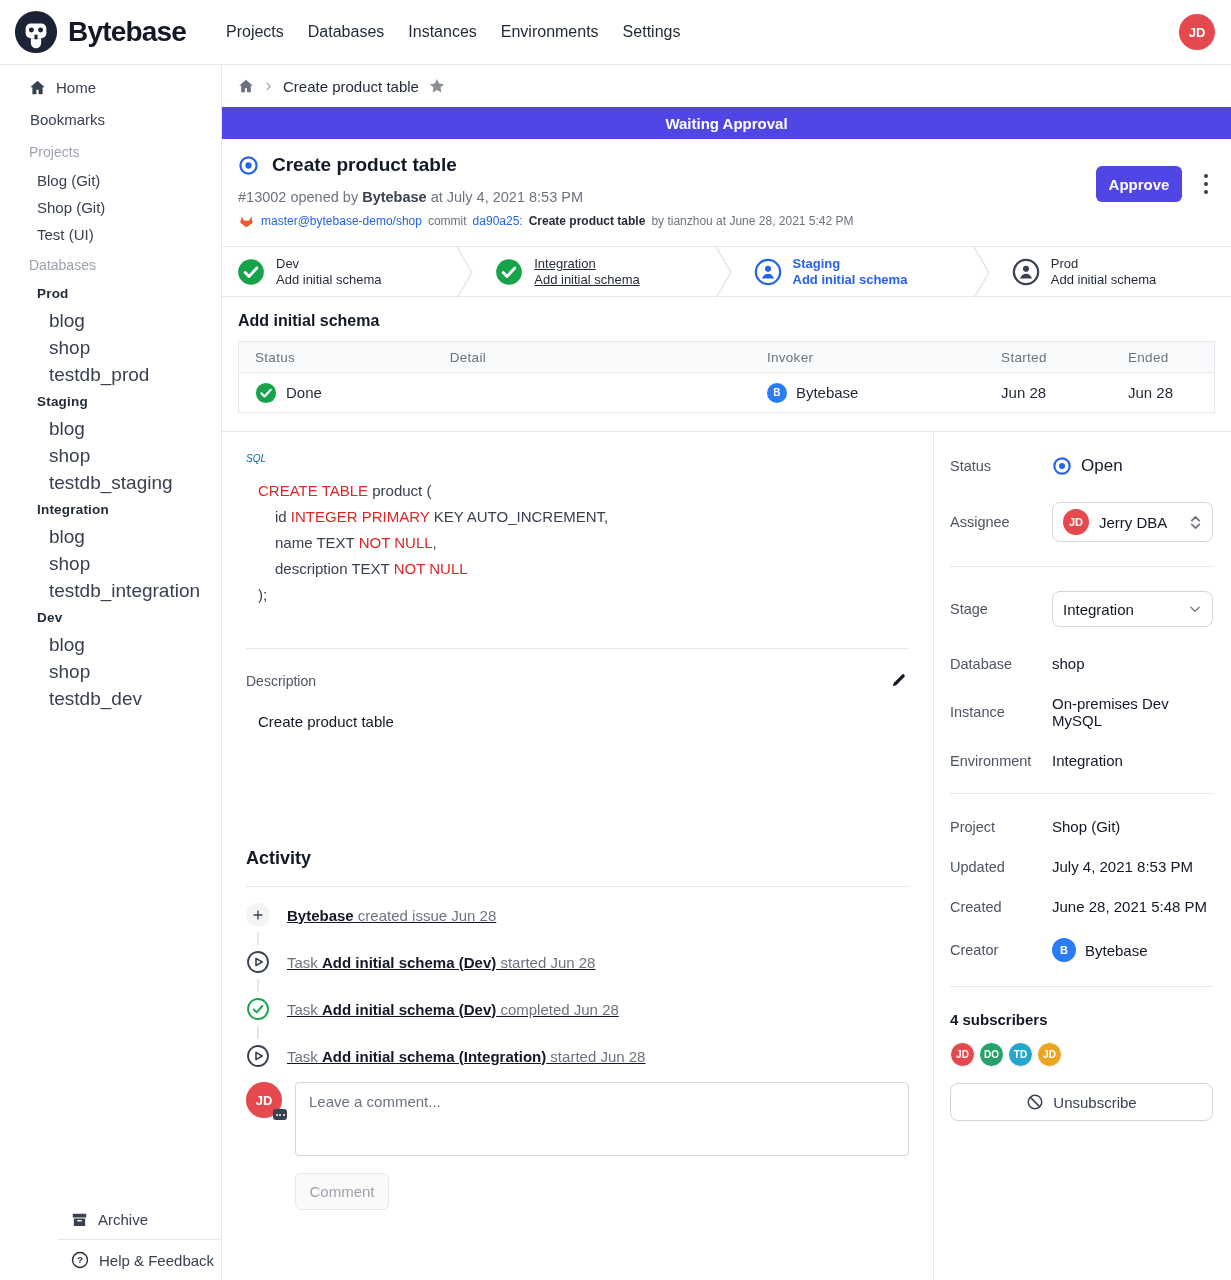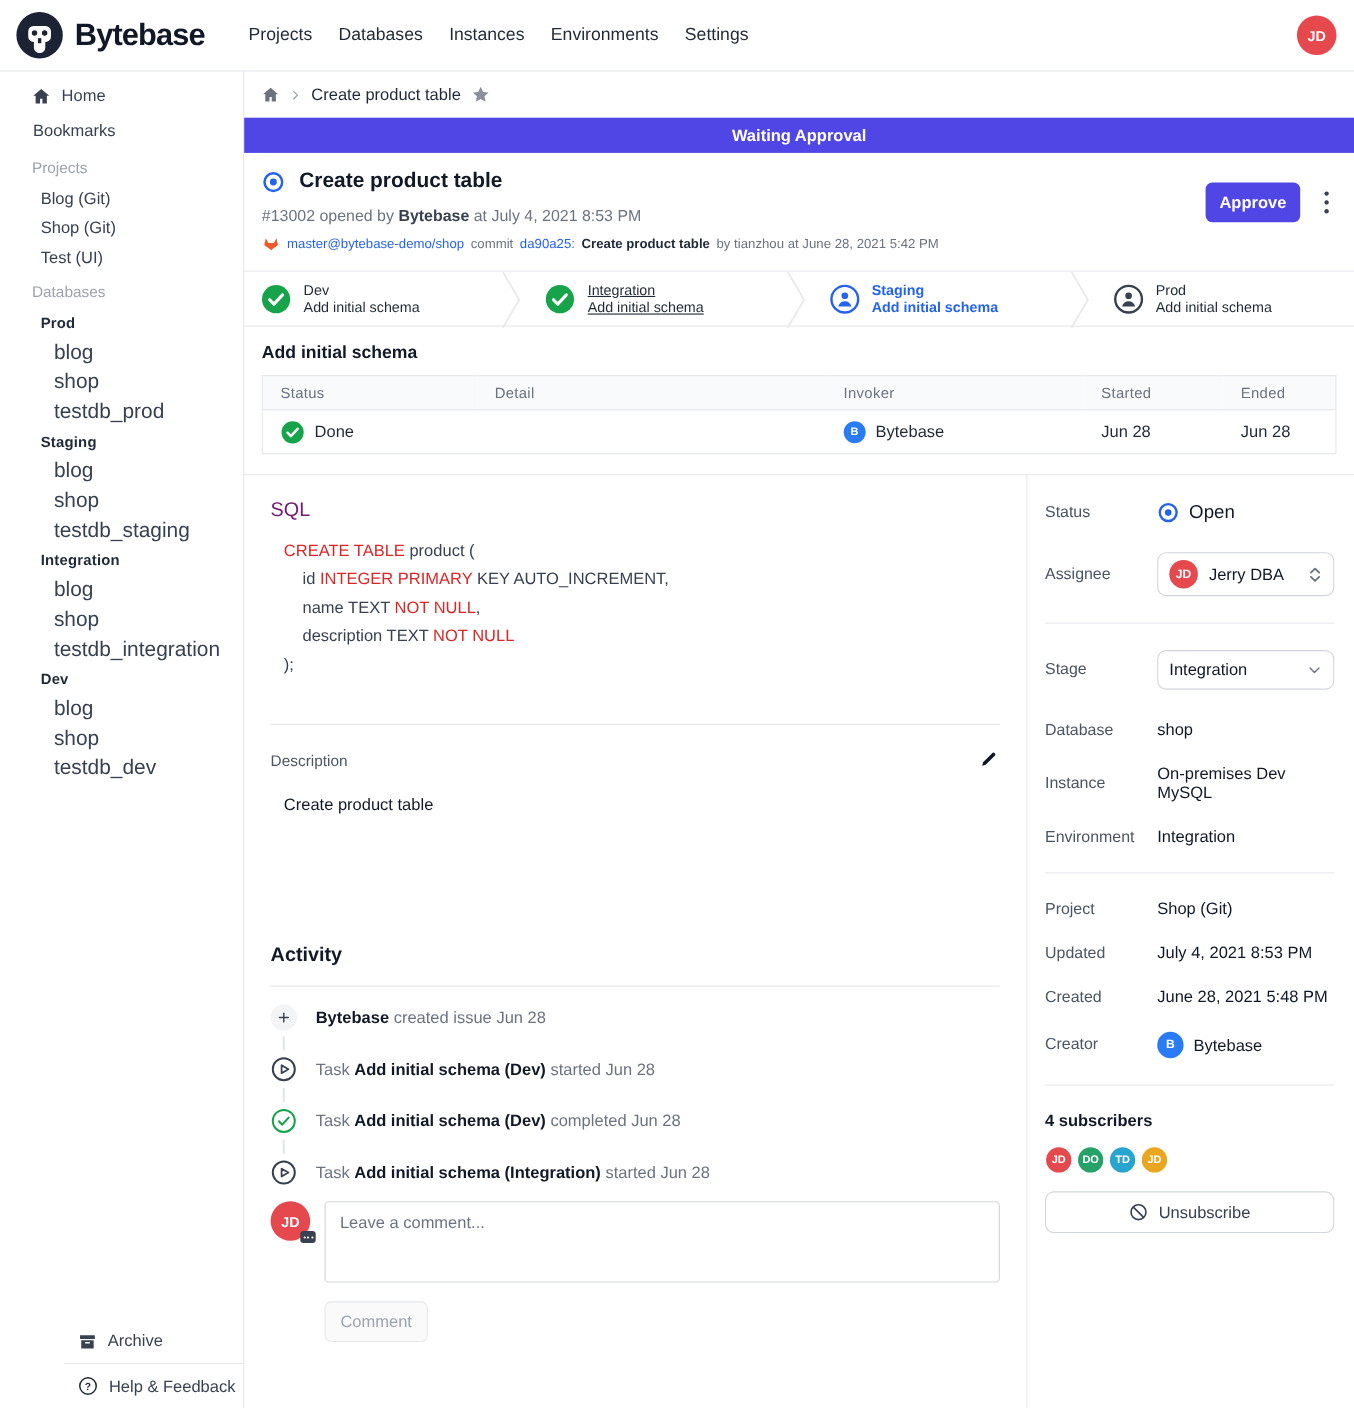--- a/index.html
+++ b/index.html
@@ -68,35 +68,35 @@
   table.task td { height:40px; font-size:15px; color:#1f2937; padding-left:16px; }
   .cell-flex { display:flex; align-items:center; gap:9px; }
   .mini-avatar { width:20px; height:20px; border-radius:50%; color:#fff; font-size:10px; font-weight:700;
     display:flex; align-items:center; justify-content:center; flex:none; }
   .av-blue { background:#2a7bf6; }
 
   
   .split { display:flex; border-top:1px solid #e5e7eb; flex:1; min-height:0; }
   .main { width:712px; flex:none; border-right:1px solid #e5e7eb; padding:21px 24px 0; }
 
-  .sql-label { font-size:18px; color:#701a75; }
+  .sql-label { font-size:10px; color:#0369a1;font-style:italic; }
   .code { margin:14px 0 0 12px; font-size:15px; line-height:26px; color:#374151; }
   .cl { white-space:pre; }
   .ind { padding-left:17px; }
   .kw { color:#dc2626; }
   .h-divider { border-top:1px solid #e5e7eb; margin-top:40px; }
 
   .desc-head { display:flex; align-items:center; justify-content:space-between; margin-top:21px; }
   .desc-label { font-size:14px; color:#4b5563; }
   .icon-btn { background:none; border:none; cursor:pointer; display:flex; padding:2px; }
   .desc-text { margin:22px 0 0 12px; font-size:15px; color:#111827; }
 
   .activity-h { margin-top:118px; font-size:18px; font-weight:700; color:#111827; }
   .activity-div { border-top:1px solid #e5e7eb; margin-top:17px; }
-  .events { margin-top:16px; }
+  .events { margin-top:16px;text-decoration:underline; }
   .event { display:flex; align-items:center; gap:17px; height:24px; }
   .event-icon { width:24px; height:24px; display:flex; align-items:center; justify-content:center; flex:none; }
   .plus-circle { width:24px; height:24px; border-radius:50%; background:#f3f4f6; display:flex; align-items:center; justify-content:center; }
   .event-text { font-size:15px; color:#6b7280; white-space:pre-wrap; }
   .event-text b { color:#111827; font-weight:600; }
   .conn { width:2px; height:13px; background:#e5e7eb; margin:5px 0 5px 11px; }
 
   .comment-row { display:flex; gap:13px; margin-top:14px; }
   .comment-avatar { position:relative; width:36px; height:36px; border-radius:50%; background:#e5484d; color:#fff;
     font-size:13px; font-weight:700; display:flex; align-items:center; justify-content:center; flex:none; }

